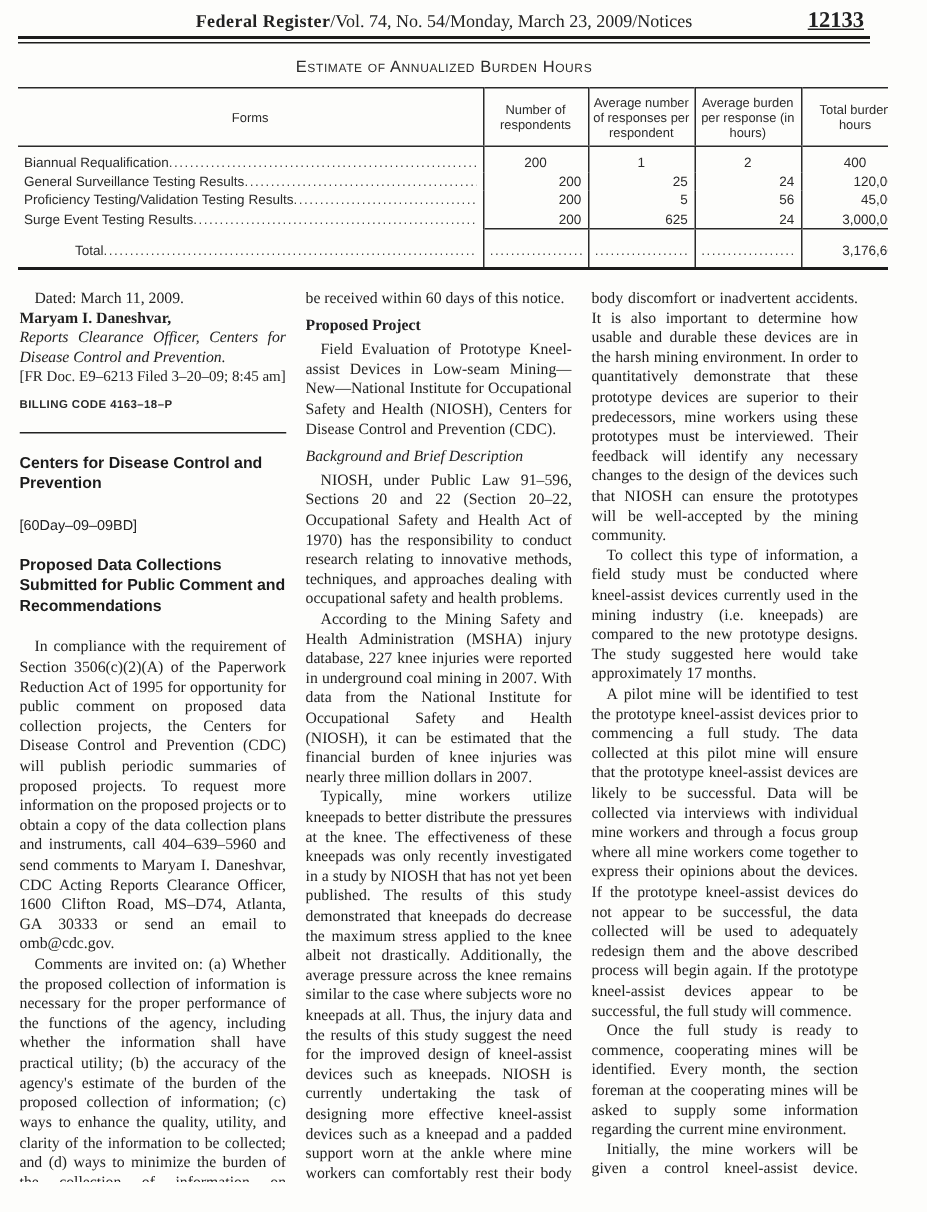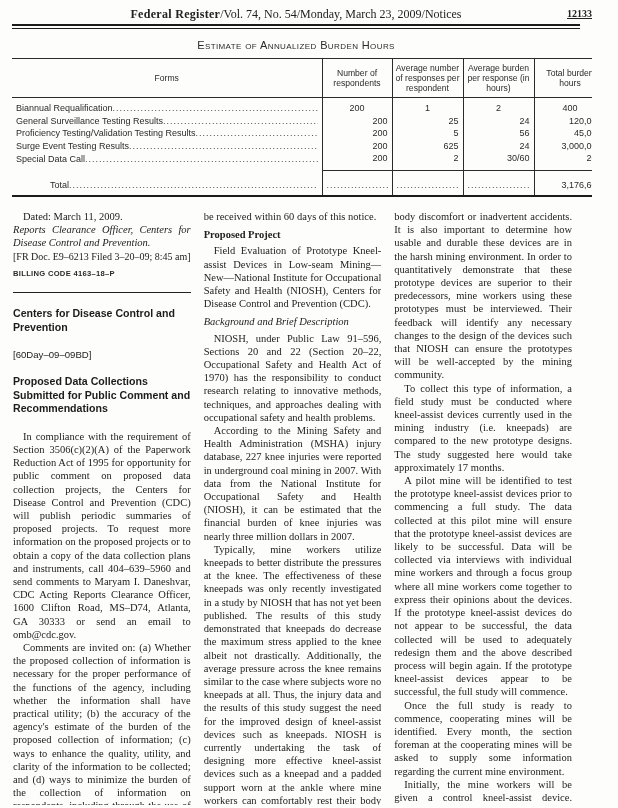--- a/index.html
+++ b/index.html
@@ -8,21 +8,21 @@
     background:#fdfdfb;
     font-family:"Liberation Serif", serif;
     color:#222;
   }
   .page{width:592px;height:808px;position:relative;overflow:hidden;}
 
   
   .running-head{position:relative;padding:7px 14px 0 14px;text-align:center;
     font-size:12px;line-height:14px;}
   .rh-title b{font-weight:bold;letter-spacing:0.3px;}
-  .rh-page-num{position:absolute;right:0;top:7px;font-weight:bold;font-size:10px;text-decoration:underline;}
+  .rh-page-num{position:absolute;right:16px;top:7px;font-weight:bold;font-size:15px;text-decoration:underline;}
   .double-rule{margin:3px 12px 0 12px;height:2px;
     border-top:2px solid #1c1c1c;border-bottom:1.5px solid #1c1c1c;}
 
   
   .table-title{margin-top:10px;text-align:center;
     font-family:"Liberation Sans", sans-serif;
     font-variant:small-caps;letter-spacing:0.4px;
     font-size:11px;color:#2a2a2a;}
   table.burden-table{
     margin:7px 12px 0 12px;width:594px;table-layout:fixed;
@@ -140,32 +140,20 @@
             <div class="leaderline">
               <span class="lbl">Surge Event Testing Results</span>
               <span class="dots"></span>
             </div>
           </td>
         <td class="num">200</td>
         <td class="num">625</td>
         <td class="num">24</td>
         <td class="num">3,000,000</td>
       </tr>
-      <tr class="last-data">
-        <td>
-            <div class="leaderline">
-              <span class="lbl">Special Data Call</span>
-              <span class="dots"></span>
-            </div>
-          </td>
-        <td class="num">200</td>
-        <td class="num">2</td>
-        <td class="num">30/60</td>
-        <td class="num">200</td>
-      </tr>
       <tr class="total-row">
         <td class="total-indent">
             <div class="leaderline">
               <span class="lbl">Total</span>
               <span class="dots"></span>
             </div>
           </td>
         <td class="num rule-top dots-cell">
             <span class="dots"></span>
           </td>
@@ -177,20 +165,21 @@
           </td>
         <td class="num rule-top">3,176,600</td>
       </tr>
     </tbody>
   </table>
 
   <div class="columns">
 
     <div class="col">
       <p>Dated: March 11, 2009.</p>
+      <p class="cont sig-name">Maryam I. Daneshvar,</p>
       <p class="cont sig-title">Reports Clearance Officer, Centers for Disease Control and Prevention.</p>
       <p class="cont fr-doc">[FR Doc. E9–6213 Filed 3–20–09; 8:45 am]</p>
       <div class="billing">BILLING CODE 4163–18–P</div>
       <hr class="col-rule">
       <div class="h-sans sub">Centers for Disease Control and Prevention</div>
       <div class="docket">[60Day–09–09BD]</div>
       <div class="h-sans sub">Proposed Data Collections Submitted for Public Comment and Recommendations</div>
       <p>In compliance with the requirement of Section 3506(c)(2)(A) of the Paperwork Reduction Act of 1995 for opportunity for public comment on proposed data collection projects, the Centers for Disease Control and Prevention (CDC) will publish periodic summaries of proposed projects. To request more information on the proposed projects or to obtain a copy of the data collection plans and instruments, call 404–639–5960 and send comments to Maryam I. Daneshvar, CDC Acting Reports Clearance Officer, 1600 Clifton Road, MS–D74, Atlanta, GA 30333 or send an email to omb@cdc.gov.</p>
       <p>Comments are invited on: (a) Whether the proposed collection of information is necessary for the proper performance of the functions of the agency, including whether the information shall have practical utility; (b) the accuracy of the agency's estimate of the burden of the proposed collection of information; (c) ways to enhance the quality, utility, and clarity of the information to be collected; and (d) ways to minimize the burden of the collection of information on respondents, including through the use of automated collection techniques or other forms of information technology. Written comments should</p>
     </div>

